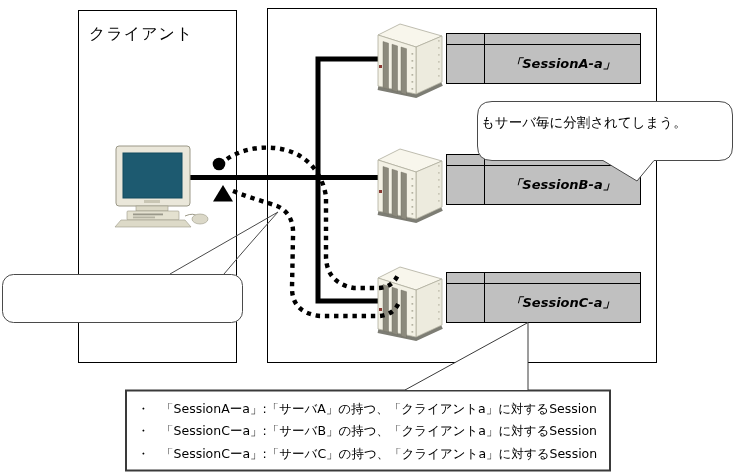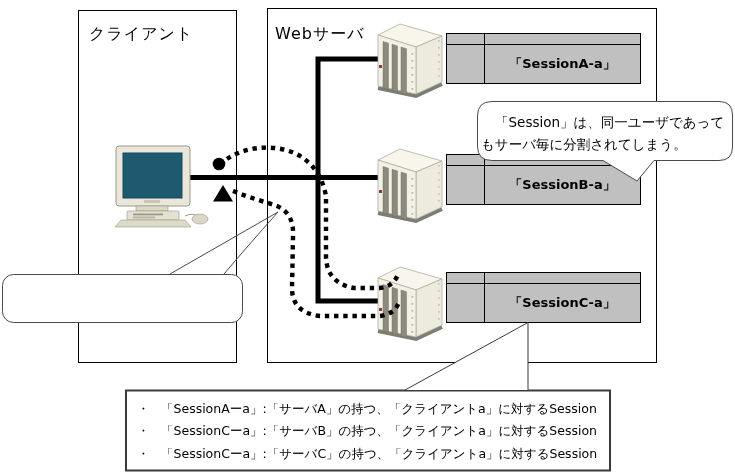--- a/index.html
+++ b/index.html
@@ -4,21 +4,21 @@
 <style>
   html,body{margin:0;padding:0;background:#fff;}
   .stage{position:relative;width:735px;height:476px;background:#ffffff;
          font-family:"DejaVu Sans",sans-serif;overflow:hidden;color:#000;}
   svg.layer{position:absolute;left:0;top:0;}
   .txt{position:absolute;color:#000;white-space:nowrap;}
   .title{font-size:16px;letter-spacing:1px;}
   .title-client{left:89px;top:24px;}
   .title-web{left:275px;top:24px;}
   .sess-label{left:485px;width:155px;height:39px;display:flex;align-items:center;
-              justify-content:center;font-weight:bold;font-size:13px;}
+              justify-content:center;font-weight:bold;font-size:13px;font-style:italic;}
   .sess-a{top:44px;}
   .sess-b{top:165px;}
   .sess-c{top:283px;}
   .callout-right{left:481px;top:111px;width:250px;font-size:13.5px;line-height:22px;}
   .callout-right .l1{padding-left:14px;}
   .callout-left{left:6px;top:281px;width:234px;font-size:13px;line-height:21px;}
   .callout-left .l1{padding-left:13px;}
   .notes{left:137px;top:398px;width:468px;font-size:12.5px;line-height:22.4px;}
   .note-row{display:flex;white-space:nowrap;}
   .note-row .bullet{width:24px;flex:0 0 24px;}
@@ -120,28 +120,26 @@
     </g>
 
     <path d="M492,101.5 H719 Q732.5,101.5 732.5,115 V147 Q732.5,160.5 719,160.5 H654
              L637,181 L603,160.5 H492 Q477.5,160.5 477.5,146 V116 Q477.5,101.5 492,101.5 Z" fill="#fff" stroke="#4A4A4A"></path>
 
     <rect x="126" y="390.5" width="484" height="80" fill="#fff" stroke="#3A3A3A" stroke-width="2"></rect>
     <path d="M405,390 L528,322.5 L528,390" fill="#fff" stroke="#3A3A3A"></path>
   </svg>
 
   <div class="txt title title-client">クライアント</div>
-  <div class="txt title title-web">Webサーバ</div>
 
   <div class="txt sess-label sess-a">「SessionA-a」</div>
   <div class="txt sess-label sess-b">「SessionB-a」</div>
   <div class="txt sess-label sess-c">「SessionC-a」</div>
 
   <div class="txt callout-right">
-    <div class="l1">「Session」は、同一ユーザであって</div>
     <div class="l2">もサーバ毎に分割されてしまう。</div>
   </div>
 
 
   <div class="txt notes">
     <div class="note-row">
       <span class="bullet">・</span>
       <span>「SessionAーa」:「サーバA」の持つ、「クライアントa」に対するSession</span>
     </div>
     <div class="note-row">

